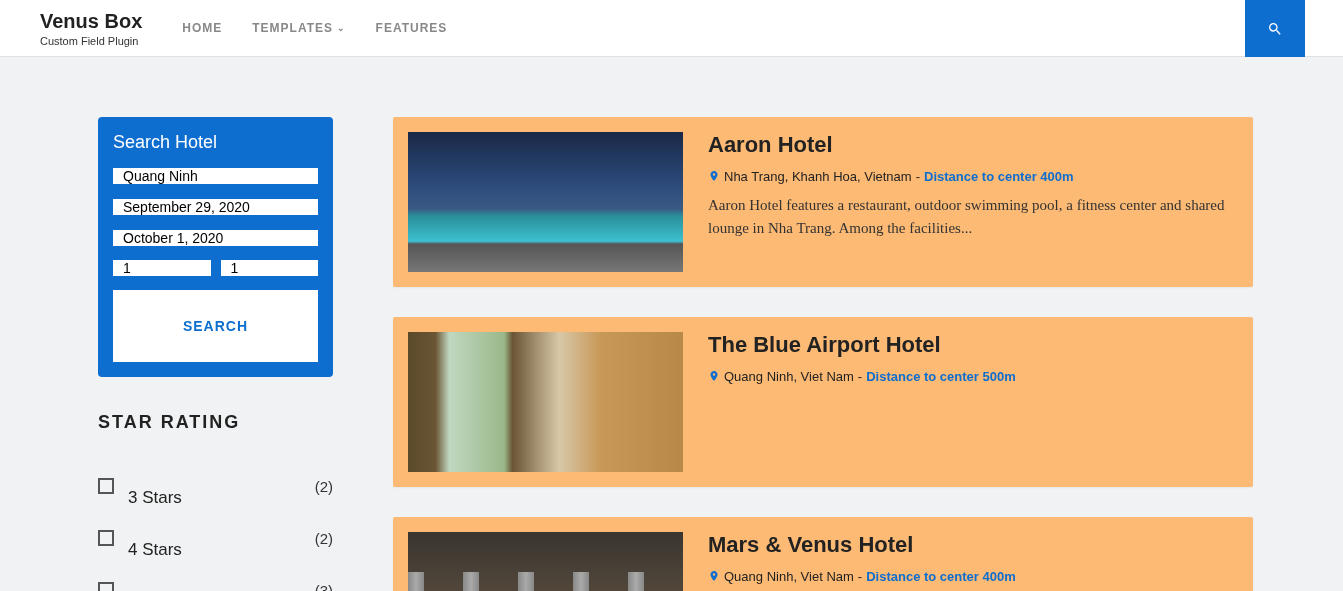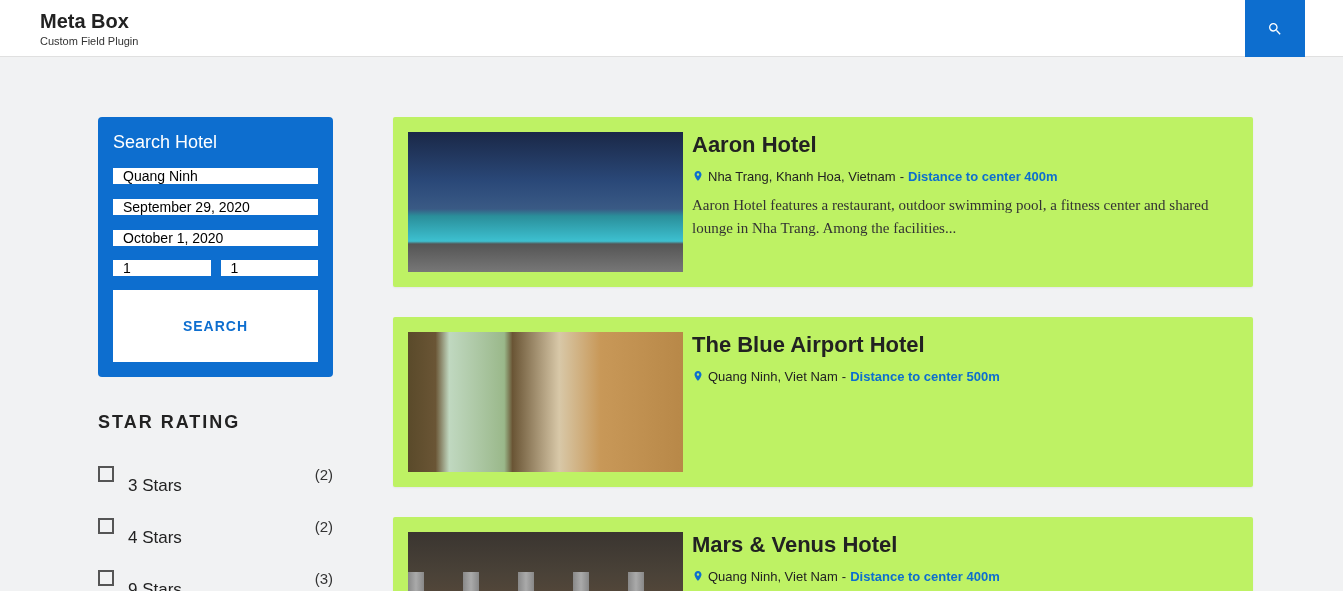--- a/index.html
+++ b/index.html
@@ -17,28 +17,28 @@
 
 .container { display: flex; padding: 60px 90px 0 98px; gap: 60px; }
 .sidebar { width: 235px; flex-shrink: 0; }
 .search-box { background: #0d6ecf; padding: 15px; border-radius: 4px; }
 .search-title { color: #fff; font-size: 18px; margin-bottom: 14px; }
 .search-box input { width: 100%; padding: 0 10px; border: none; font-size: 14px; margin-bottom: 14px; font-family: Arial; }
 .row2 { display: flex; gap: 10px; }
 .row2 input { flex: 1; }
 .search-submit { width: 100%; background: #fff; color: #0d6ecf; border: none; padding: 28px; font-weight: bold; font-size: 14px; letter-spacing: 1px; cursor: pointer; }
 
-.filter-title { font-size: 18px; font-weight: bold; letter-spacing: 2px; margin: 35px 0 15px; color: #222; }
+.filter-title { font-size: 18px; font-weight: bold; letter-spacing: 2px; margin: 35px 0 27px; color: #222; }
 .filter-item { display: flex; align-items: center; padding: 4px 0; cursor: pointer; }
 .checkbox { width: 16px; height: 16px; border: 2px solid #555; margin-right: 14px; flex-shrink: 0; }
 .filter-label { font-size: 17px; color: #222; flex: 1; margin-top: 24px; }
 .filter-count { font-size: 15px; color: #333; }
 
 .results { flex: 1; display: flex; flex-direction: column; gap: 30px; }
-.hotel-card { background: #bef264; padding: 15px; display: flex; gap: 9px; border-radius: 2px; box-shadow: 0 1px 2px rgba(0,0,0,0.05); }
+.hotel-card { background: #fdba74; padding: 15px; display: flex; gap: 25px; border-radius: 2px; box-shadow: 0 1px 2px rgba(0,0,0,0.05); }
 .hotel-img { width: 275px; height: 140px; flex-shrink: 0; background: #666; position: relative; overflow: hidden; }
 .hotel-body { flex: 1; padding-top: 0; }
 .hotel-name { font-size: 22px; font-weight: bold; color: #222; margin-bottom: 10px; }
 .hotel-loc { display: flex; align-items: center; font-size: 13px; margin-bottom: 10px; }
 .pin { width: 12px; height: 16px; margin-right: 4px; flex-shrink: 0; }
 .loc-text { color: #222; }
 .loc-sep { color: #222; margin: 0 4px; }
 .loc-dist { color: #0d6ecf; font-weight: bold; }
 .hotel-desc { font-size: 15px; color: #333; font-family: Georgia, serif; line-height: 1.5; }
 
@@ -46,22 +46,34 @@
 .img1 { background: linear-gradient(to bottom, #1a2847 0%, #2a4878 35%, #3a5a85 55%, #2a8f9a 60%, #3dc0d0 78%, #555 80%, #777 100%); }
 .img2 { background: linear-gradient(to right, #5a4a2a 0%, #6a5535 10%, #c0d8c0 15%, #9ab88a 35%, #6a5535 38%, #d8c8a8 55%, #c89858 70%, #b88848 100%); }
 .img3 { background: linear-gradient(to bottom, #3a3530 0%, #4a4238 30%, #5a4a3a 55%, #6a5240 100%); }
 .img3::after { content:""; position:absolute; width:100%; height:20px; top:40px; left:0; background: repeating-linear-gradient(90deg, #888 0, #aaa 8px, #888 16px, transparent 16px, transparent 55px); }
 </style>
 </head>
 <body>
 
 <div class="header">
   <div class="brand">
-    <div class="brand-title">Meta Box</div>
+    <div class="brand-title">Venus Box</div>
     <div class="brand-sub">Custom Field Plugin</div>
+  </div>
+  <div class="nav">
+    <div class="nav-item">
+        <span>HOME</span>
+      </div>
+    <div class="nav-item">
+        <span>TEMPLATES</span>
+        <span class="chev">⌄</span>
+      </div>
+    <div class="nav-item">
+        <span>FEATURES</span>
+      </div>
   </div>
   <div class="search-btn">
     <svg viewBox="0 0 24 24">
         <path d="M15.5 14h-.79l-.28-.27A6.471 6.471 0 0016 9.5 6.5 6.5 0 109.5 16c1.61 0 3.09-.59 4.23-1.57l.27.28v.79l5 4.99L20.49 19l-4.99-5zm-6 0C7.01 14 5 11.99 5 9.5S7.01 5 9.5 5 14 7.01 14 9.5 11.99 14 9.5 14z"></path>
       </svg>
   </div>
 </div>
 
 <div class="container">
   <div class="sidebar">

